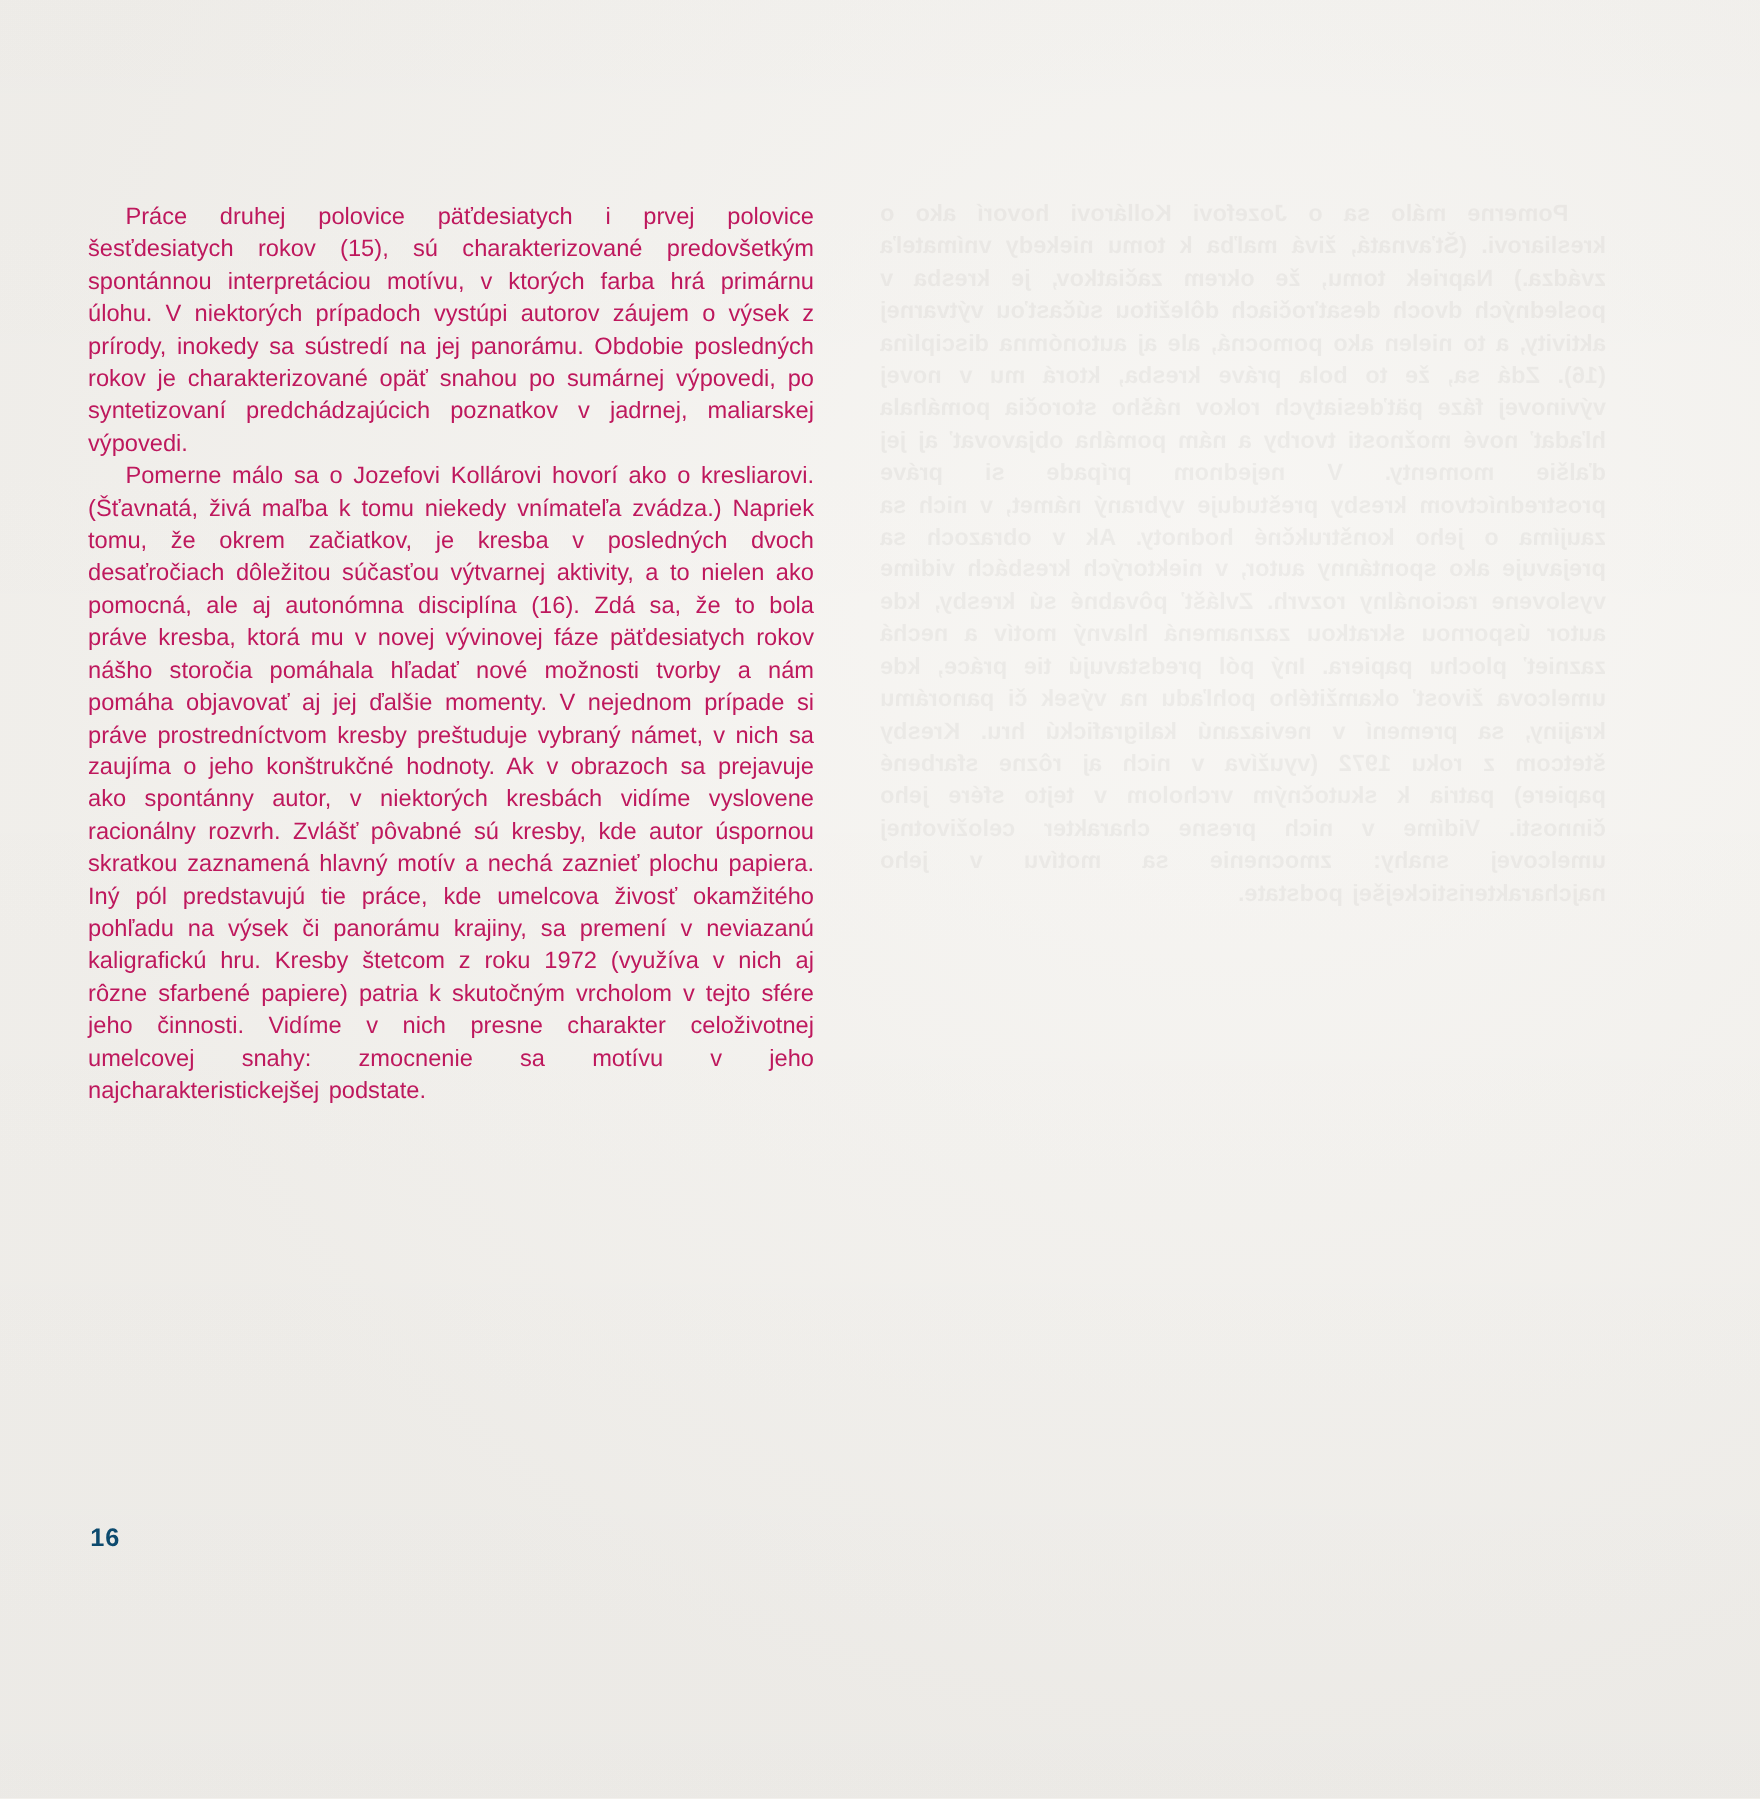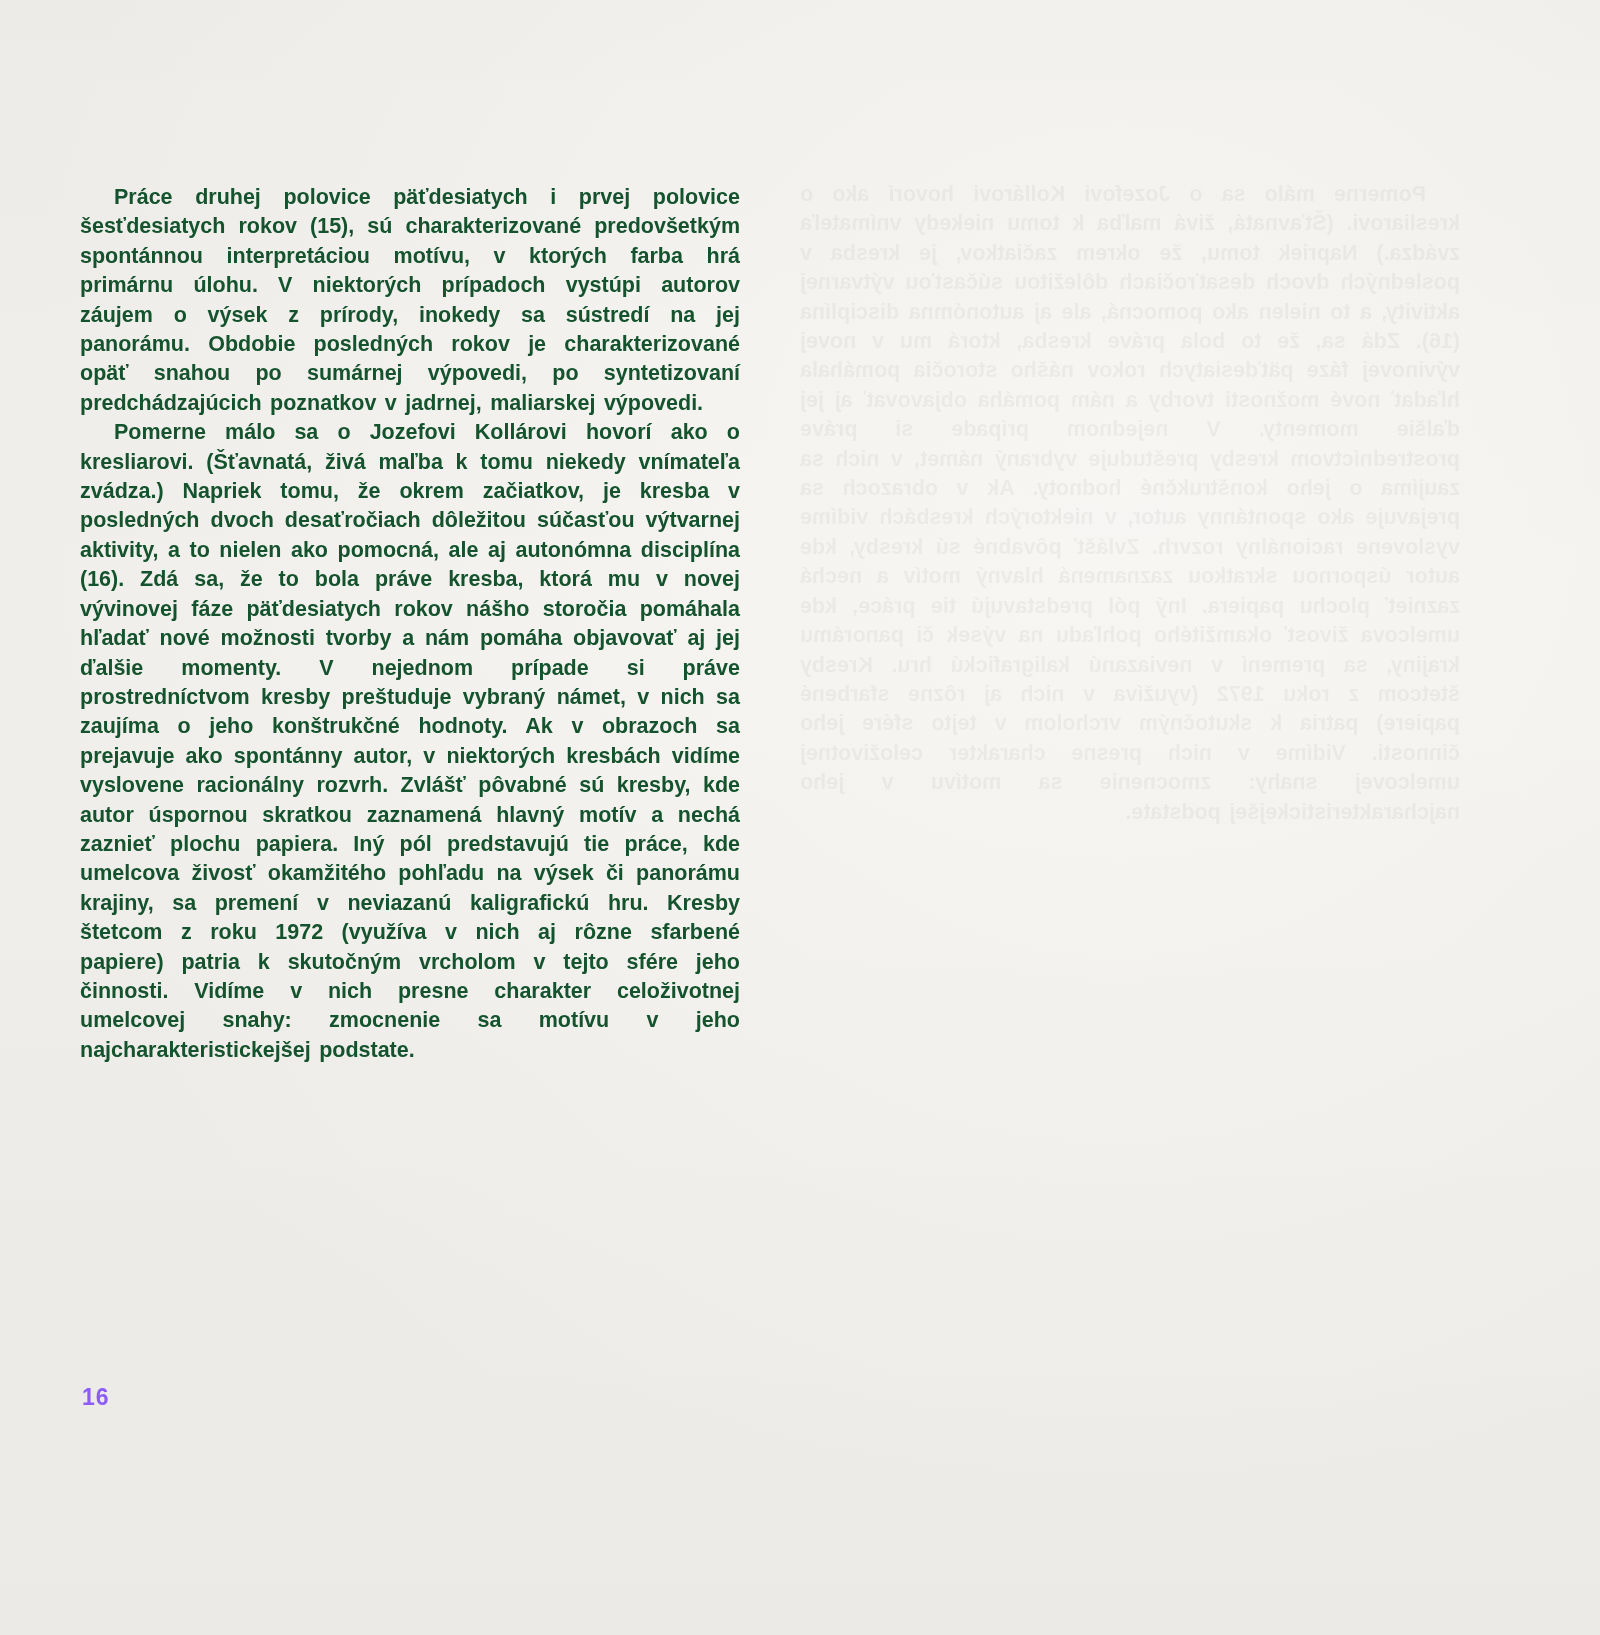--- a/index.html
+++ b/index.html
@@ -21,39 +21,39 @@
     background:
       radial-gradient(ellipse at 70% 30%, rgba(255,255,255,0.35), rgba(0,0,0,0.015) 70%),
       linear-gradient(180deg, rgba(0,0,0,0.012), rgba(0,0,0,0.0) 40%, rgba(0,0,0,0.02));
     pointer-events: none;
   }
   .text-column {
     position: absolute;
     left: 80px;
     top: 183px;
     width: 660px;
-    color: #14532d;
+    color: #be185d;
     font-size: 21.5px;
     line-height: 29.4px;
-    font-weight: bold;
+    font-weight: normal;
     text-align: justify;
     text-justify: inter-word;
     word-spacing: 2.5px;
     hyphens: auto;
     -webkit-hyphens: auto;
   }
   .text-column p {
     margin: 0;
     text-indent: 34px;
   }
   .page-number {
     position: absolute;
     left: 82px;
     top: 1384px;
-    color: #8b5cf6;
+    color: #0c4a6e;
     font-size: 23px;
     font-weight: bold;
     letter-spacing: 1px;
   }
   
   .ghost-column {
     position: absolute;
     left: 800px;
     top: 180px;
     width: 660px;

